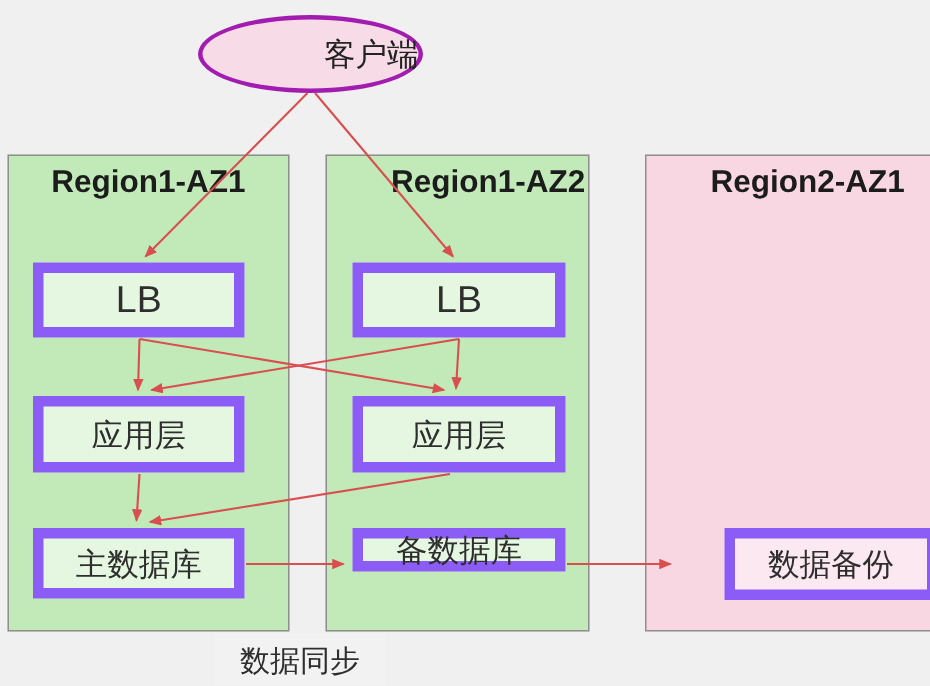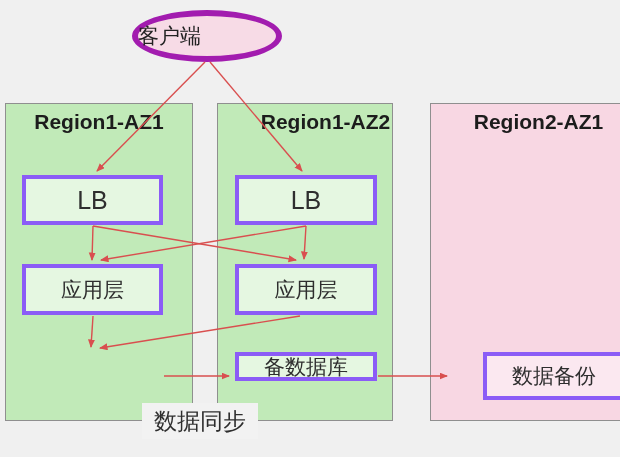--- a/index.html
+++ b/index.html
@@ -13,23 +13,23 @@
     width: 620px;
     height: 457px;
     background: var(--background, #f0f0f0);
     overflow: hidden;
   }
   .ellipse {
     position: absolute;
     left: 132px; top: 10px;
     width: 150px; height: 52px;
     background: var(--ellipse-pink, #f7dbe6);
-    border: 6px solid #a21caf;
+    border: 3px solid #a21caf;
     border-radius: 50%;
-    display: flex; align-items: center; justify-content: flex-start;
+    display: flex; align-items: center; justify-content: flex-end;
     font-size: 21px;
     color: var(--text-dark, #222);
     box-sizing: border-box;
   }
   .region {
     position: absolute;
     top: 103px;
     height: 318px;
     border: 1px solid var(--border-gray, #8f8f8f);
     box-sizing: border-box;
@@ -43,41 +43,41 @@
     margin-top: 6px;
     text-align: center;
     font-size: 21px;
     font-weight: 700;
     color: #1c1c1c;
     letter-spacing: 0px;
   }
   .node {
     position: absolute;
     background: var(--node-green, #e5f7e1);
-    border: 4px solid #8b5cf6;
+    border: 7px solid #8b5cf6;
     box-sizing: border-box;
     display: flex; align-items: center; justify-content: center;
     font-size: 21px;
     color: #2e2e2e;
   }
   .node.pink { background: var(--node-pink, #fbe8f0); }
   #node-lb1 { left: 22px;  top: 175px; width: 141px; height: 50px; font-size: 25px; }
   #node-lb2 { left: 235px; top: 175px; width: 142px; height: 50px; font-size: 25px; }
   #node-app1 { left: 22px;  top: 264px; width: 141px; height: 51px; }
   #node-app2 { left: 235px; top: 264px; width: 142px; height: 51px; }
   #node-db1 { left: 22px;  top: 352px; width: 141px; height: 47px; }
   #node-db2 { left: 235px; top: 352px; width: 142px; height: 29px; }
   #node-backup { left: 453px; top: 352px; width: 142px; height: 48px; margin-left: 30px; }
   .sync-label {
     position: absolute;
-    left: 142px; top: 403px;
+    left: 142px; top: 422px;
     width: 116px; height: 36px;
     background: #f2f2f2;
     display: flex; align-items: center; justify-content: center;
-    font-size: 23px;
+    font-size: 20px;
     color: #2e2e2e;
   }
   #edges {
     position: absolute;
     left: 0; top: 0;
     width: 620px; height: 457px;
     pointer-events: none;
   }
   #edges line { stroke: var(--arrow-red, #d94f4f); stroke-width: 1.4; }
 </style>
@@ -105,20 +105,23 @@
   </div>
   <div class="node" id="node-lb2">
     <span>LB</span>
   </div>
   <div class="node" id="node-app1">
     <span>应用层</span>
   </div>
   <div class="node" id="node-app2">
     <span>应用层</span>
   </div>
+  <div class="node" id="node-db1">
+    <span>主数据库</span>
+  </div>
   <div class="node" id="node-db2">
     <span>备数据库</span>
   </div>
   <div class="node pink" id="node-backup">
     <span>数据备份</span>
   </div>
 
   <div class="sync-label">
     <span>数据同步</span>
   </div>

